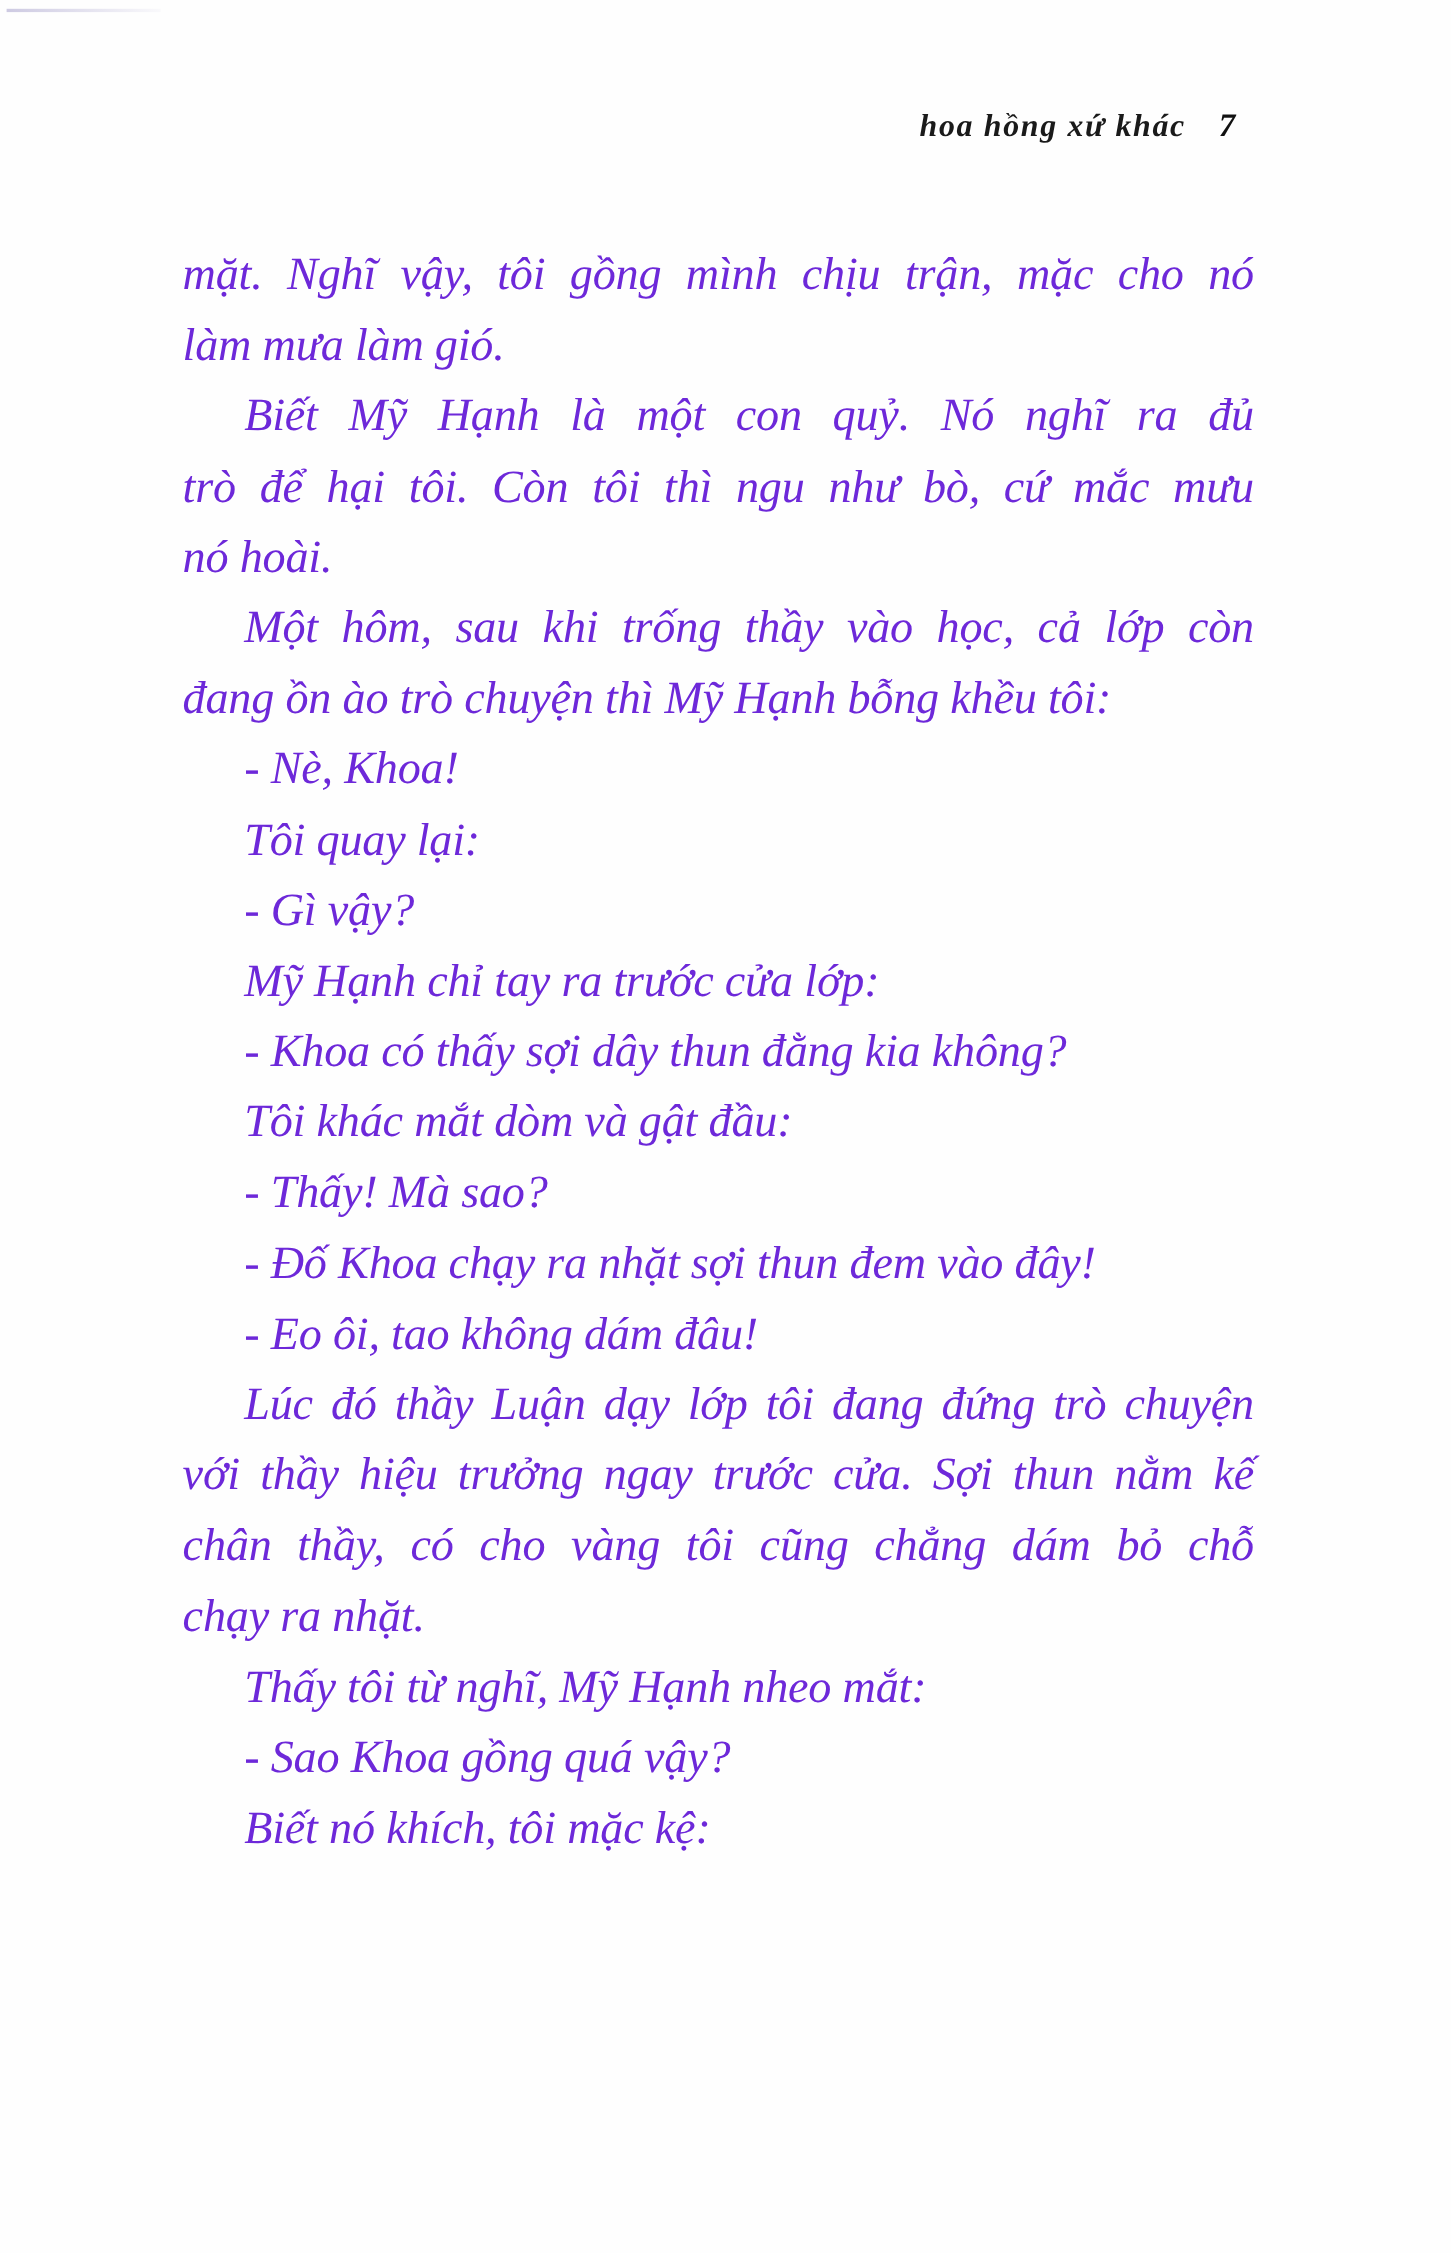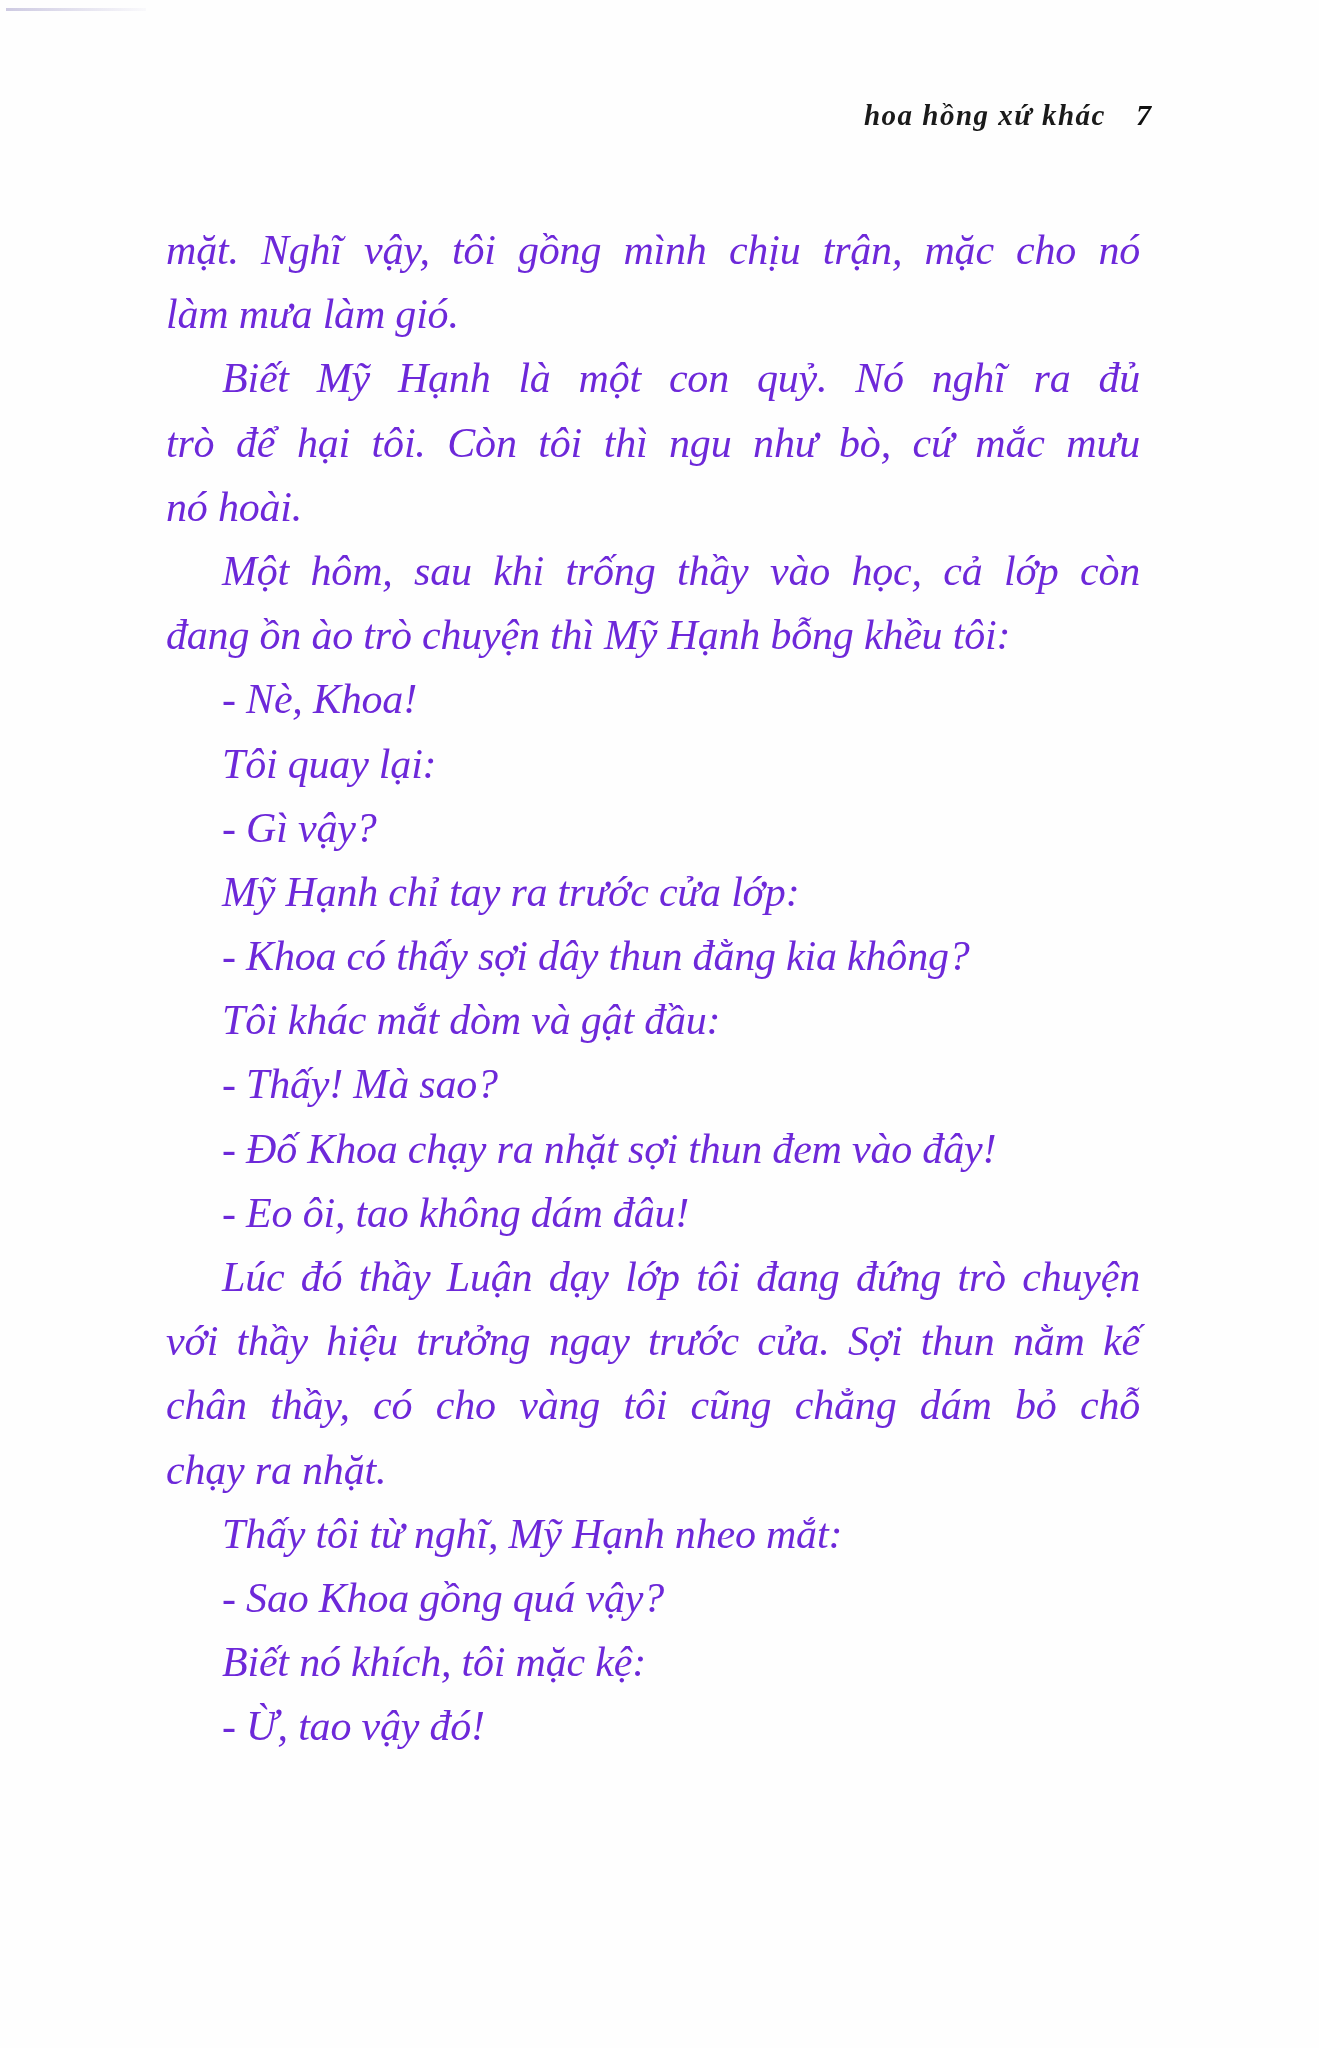--- a/index.html
+++ b/index.html
@@ -27,21 +27,21 @@
       left: 6px;
       top: 8px;
       width: 140px;
       height: 3px;
       background: linear-gradient(to right, #b9b4d6, rgba(220,218,235,0.2));
       opacity: 0.7;
     }
     .running-head {
       position: absolute;
       top: 98px;
-      right: 168px;
+      right: 196px;
       display: flex;
       align-items: baseline;
       gap: 30px;
     }
     .running-title {
       font-style: italic;
       font-weight: bold;
       font-size: 29px;
       letter-spacing: 1.5px;
       color: #1a1a1a;
@@ -107,15 +107,14 @@
     <div class="line indent">- Thấy! Mà sao?</div>
     <div class="line indent">- Đố Khoa chạy ra nhặt sợi thun đem vào đây!</div>
     <div class="line indent">- Eo ôi, tao không dám đâu!</div>
     <div class="line indent justify">Lúc đó thầy Luận dạy lớp tôi đang đứng trò chuyện</div>
     <div class="line justify">với thầy hiệu trưởng ngay trước cửa. Sợi thun nằm kế</div>
     <div class="line justify">chân thầy, có cho vàng tôi cũng chẳng dám bỏ chỗ</div>
     <div class="line">chạy ra nhặt.</div>
     <div class="line indent">Thấy tôi từ nghĩ, Mỹ Hạnh nheo mắt:</div>
     <div class="line indent">- Sao Khoa gồng quá vậy?</div>
     <div class="line indent">Biết nó khích, tôi mặc kệ:</div>
-    <div class="line indent">- Ừ, tao vậy đó!</div>
   </div>
 </div>
 
 </body></html>

